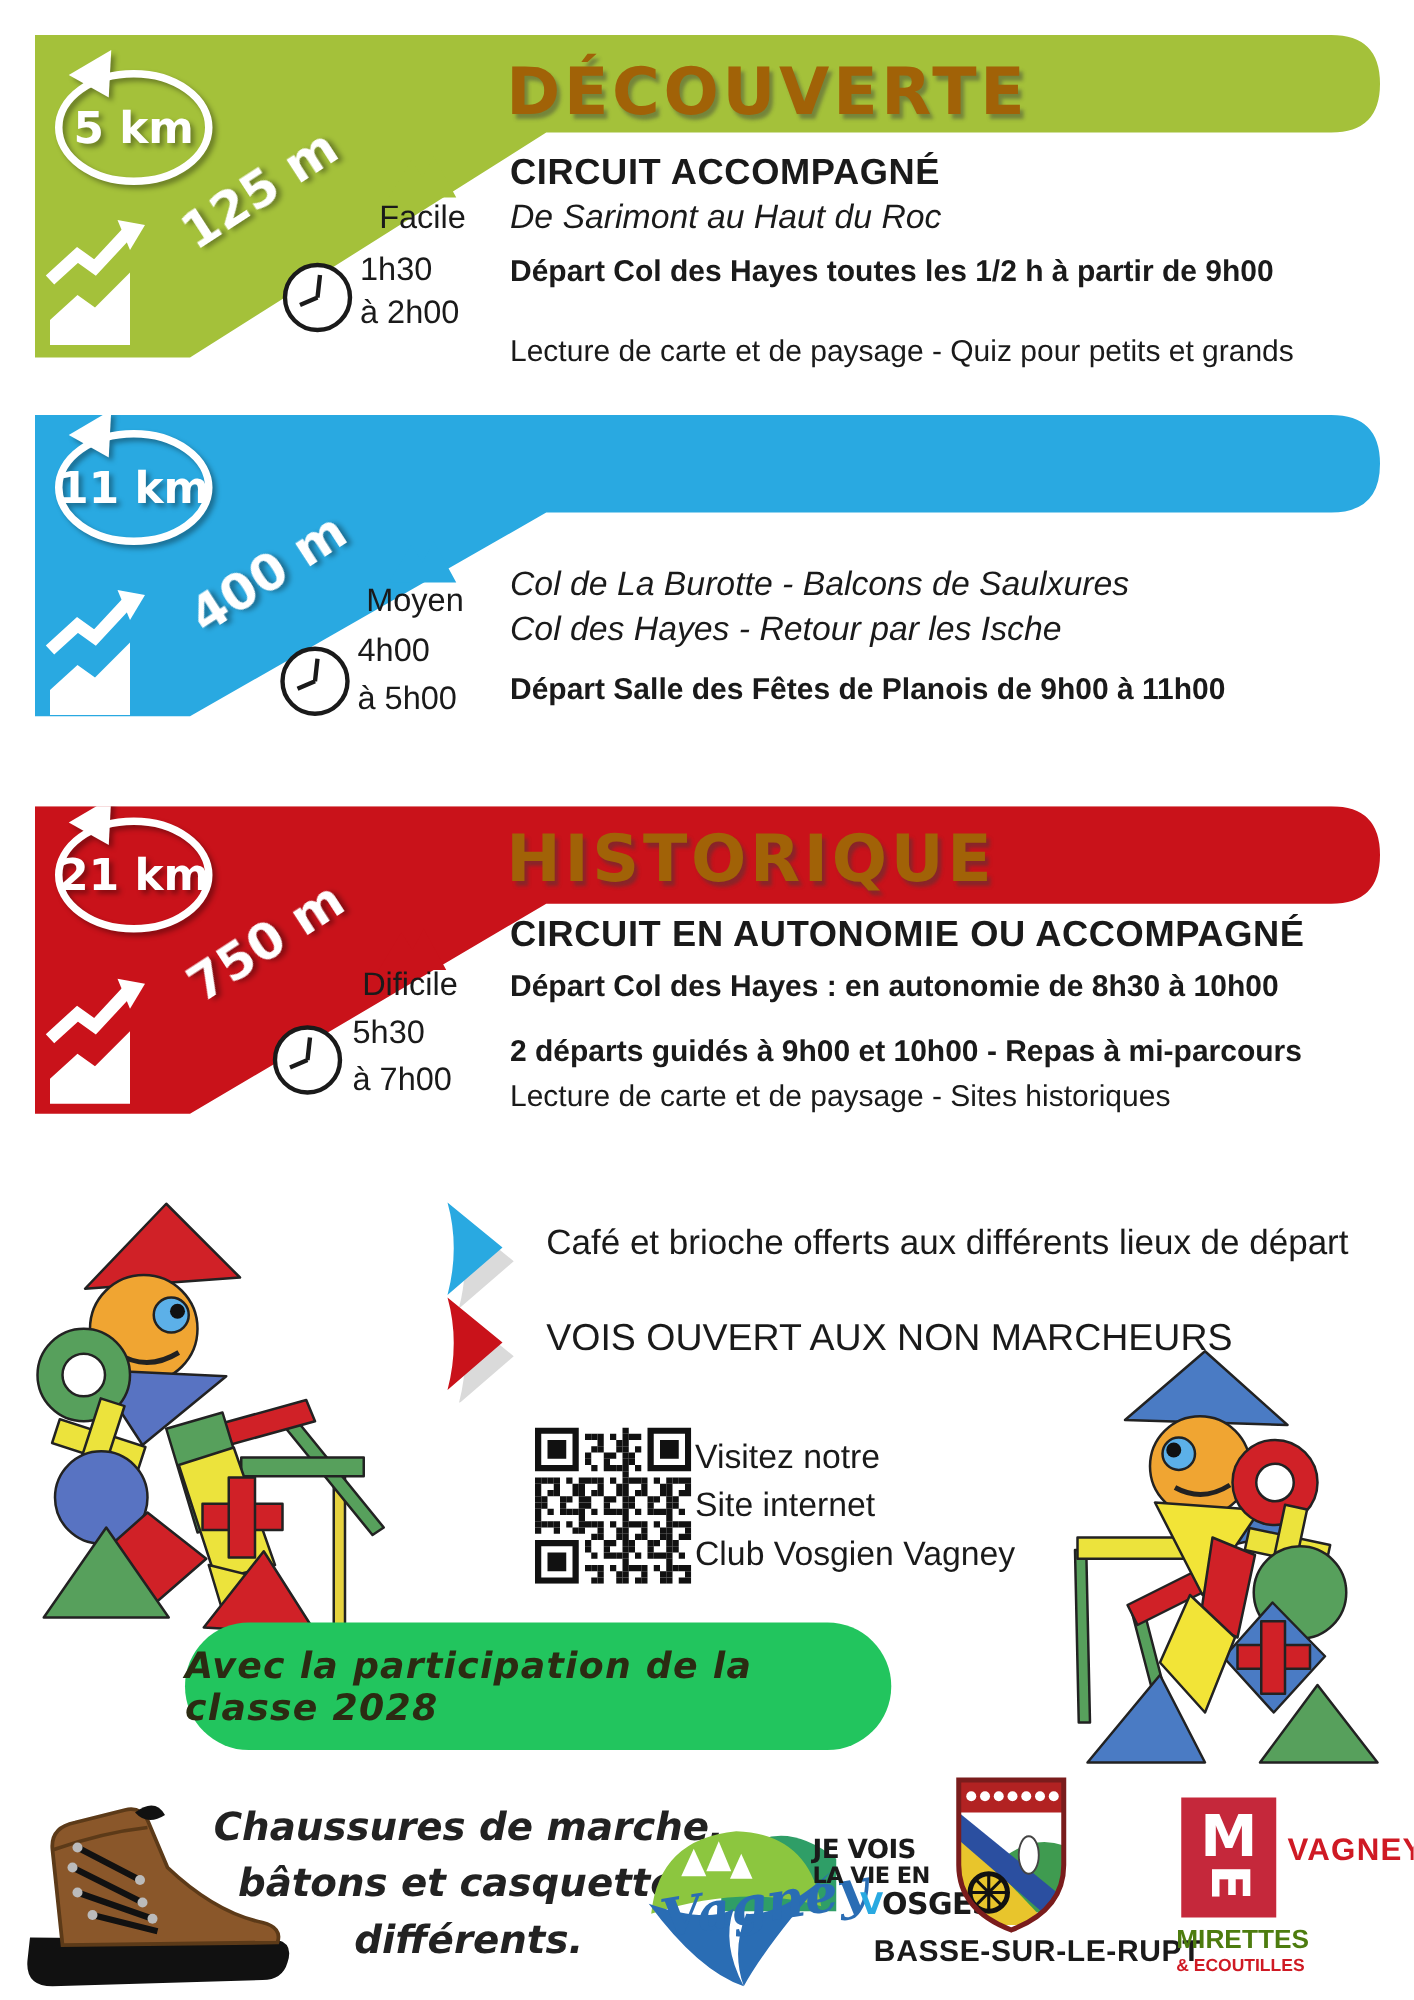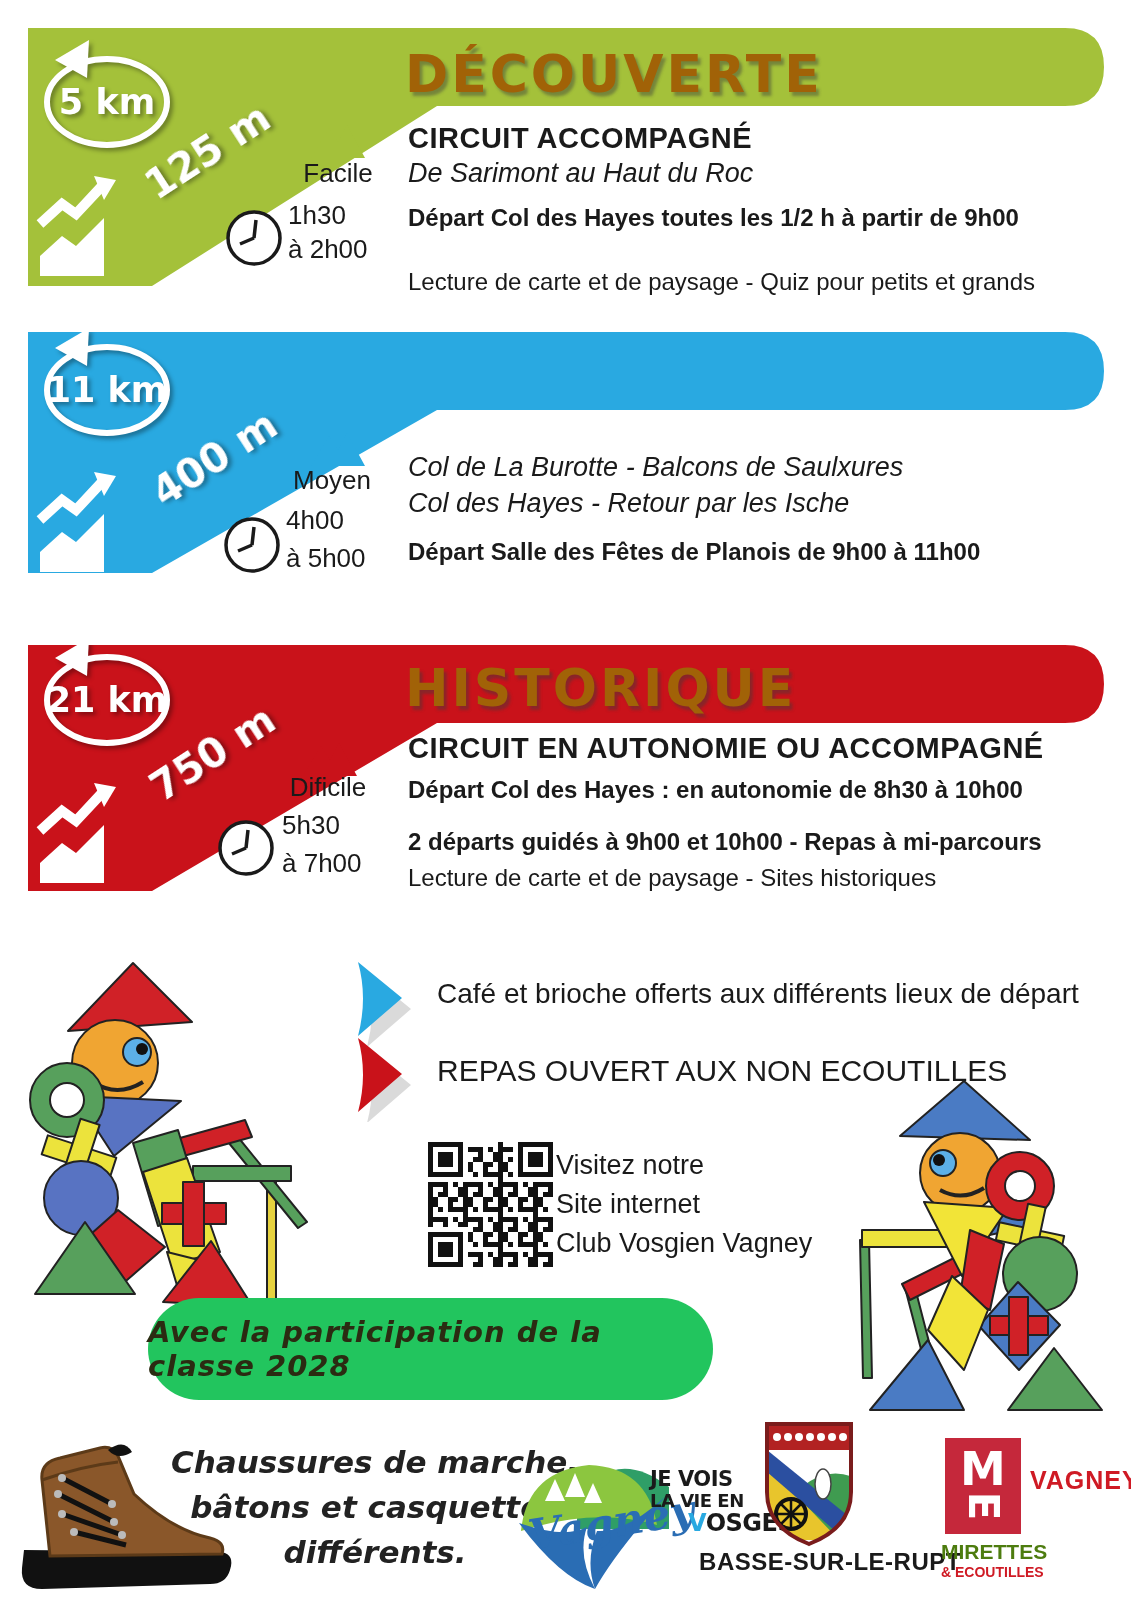--- a/index.html
+++ b/index.html
@@ -149,21 +149,21 @@
   <svg class="abs" style="left:356px;top:960px;" width="64" height="86" viewBox="0 0 64 86">
     <path d="M6,8 L50,44 L6,82 Q16,44 6,8 Z" fill="#bbb" opacity="0.55" transform="translate(5,5)"></path>
     <path d="M2,2 L46,38 L2,76 Q12,38 2,2 Z" fill="#29a9e1"></path>
   </svg>
   <div class="note-text" style="top:978px;">Café et brioche offerts aux différents lieux de départ</div>
 
   <svg class="abs" style="left:356px;top:1036px;" width="64" height="86" viewBox="0 0 64 86">
     <path d="M6,8 L50,44 L6,82 Q16,44 6,8 Z" fill="#bbb" opacity="0.55" transform="translate(5,5)"></path>
     <path d="M2,2 L46,38 L2,76 Q12,38 2,2 Z" fill="#c9121a"></path>
   </svg>
-  <div class="note-text" style="top:1054px;font-size:30px;">REPAS OUVERT AUX NON ECOUTILLES</div>
+  <div class="note-text" style="top:1054px;font-size:30px;">VOIS OUVERT AUX NON MARCHEURS</div>
 
   <svg class="abs" id="qr-svg" style="left:428px;top:1142px;" width="125" height="125" viewBox="0 0 125 125">
       <rect x="0" y="40" width="5" height="5" fill="#111"></rect>
       <rect x="0" y="45" width="5" height="5" fill="#111"></rect>
       <rect x="0" y="50" width="5" height="5" fill="#111"></rect>
       <rect x="0" y="55" width="5" height="5" fill="#111"></rect>
       <rect x="0" y="60" width="5" height="5" fill="#111"></rect>
       <rect x="0" y="65" width="5" height="5" fill="#111"></rect>
       <rect x="0" y="70" width="5" height="5" fill="#111"></rect>
       <rect x="0" y="75" width="5" height="5" fill="#111"></rect>

